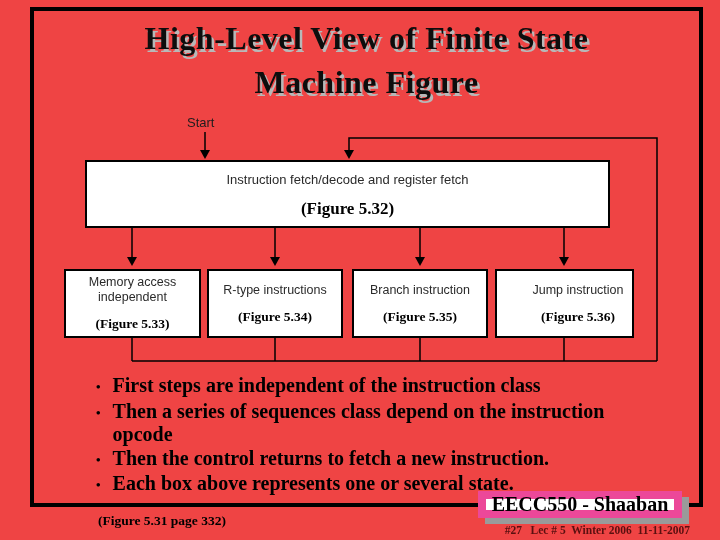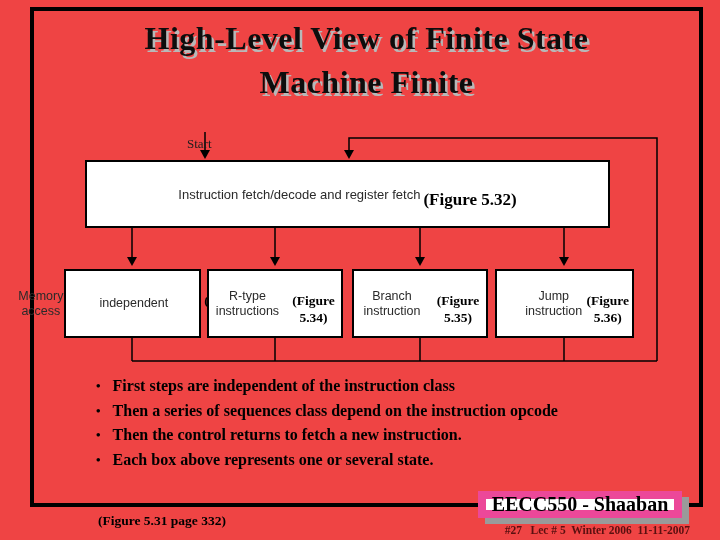--- a/index.html
+++ b/index.html
@@ -4,56 +4,56 @@
 <style>
   html,body{margin:0;padding:0;background:#fff;}
   .slide{position:relative;width:720px;height:540px;background:#ef4444;overflow:hidden;
          font-family:"Liberation Serif", serif;}
   .frame{position:absolute;left:30px;top:7px;width:673px;height:500px;
          border:4px solid #000;box-sizing:border-box;background:transparent;}
   .title{position:absolute;left:30px;top:16px;width:673px;text-align:center;
          font-weight:bold;font-size:32px;line-height:44px;color:#0d0d0d;
          text-shadow:2.5px 2.5px 0 #b8b8b8;letter-spacing:0.5px;}
   svg.connectors{position:absolute;left:0;top:0;width:720px;height:540px;pointer-events:none;}
-  .start-label{position:absolute;left:187px;top:115px;font-family:Liberation Serif, serif;
-         font-size:13px;color:#1d1d1d;margin-top:21px;}
+  .start-label{position:absolute;left:187px;top:115px;font-family:Liberation Sans, sans-serif;
+         font-size:13px;color:#1d1d1d;}
   .dbox{position:absolute;border:2px solid #000;background:#fff;box-sizing:border-box;
-        display:flex;flex-direction:row;align-items:center;justify-content:center;
+        display:flex;flex-direction:column;align-items:center;justify-content:center;
         text-align:center;}
   .topbox{left:85px;top:160px;width:525px;height:68px;border-width:2.5px;gap:3px;}
   .topbox .sans-label{font-size:13px;}
   .topbox .fig-label{font-size:17px;}
   .sans-label{font-family:"Liberation Sans",sans-serif;color:#2a2a2a;font-size:12.5px;line-height:15px;}
   .fig-label{font-family:"Liberation Serif",serif;font-weight:bold;color:#000;font-size:13.5px;line-height:17px;margin-top:10px;}
-  .box1{left:64px;top:269px;width:137px;height:69px;gap:36px;}
+  .box1{left:64px;top:269px;width:137px;height:69px;}
   .box2{left:207px;top:269px;width:136px;height:69px;}
   .box3{left:352px;top:269px;width:136px;height:69px;}
   .box4{left:495px;top:269px;width:139px;height:69px;padding-left:27px;}
   .bullets{position:absolute;left:96px;top:374px;width:560px;margin:0;padding:0;list-style:none;
-           font-weight:bold;font-size:16px;color:#000;}
+           font-weight:bold;font-size:20px;color:#000;}
   .bullets li{display:flex;align-items:baseline;line-height:23.5px;}
   .bullets li::before{content:"\2022";font-size:13px;margin-right:12px;position:relative;top:-1px;}
   .fig-ref{position:absolute;left:98px;top:513px;font-weight:bold;font-size:13.5px;color:#000;}
   .badge{position:absolute;left:478px;top:491px;width:204px;height:27px;background:#fff;
          border:8px solid #ec4899;box-sizing:border-box;box-shadow:7px 6px 0 #9a9a9a;
          display:flex;align-items:center;justify-content:center;
          font-weight:bold;font-size:20px;color:#000;z-index:3;}
   .lecture-info{position:absolute;right:30px;top:524px;font-weight:bold;font-size:11.5px;
          color:#5a1010;white-space:pre;z-index:3;}
 </style>
 </head>
 <body>
 
 <div class="slide">
 
   <div class="frame"></div>
 
   <div class="title">
     <div>High-Level View of Finite State</div>
-    <div>Machine Finite</div>
+    <div>Machine Figure</div>
   </div>
 
   <svg class="connectors" viewBox="0 0 720 540" xmlns="http://www.w3.org/2000/svg">
 
     <line x1="205" y1="132" x2="205" y2="151" stroke="#000" stroke-width="1.5"></line>
     <polygon points="200,150 210,150 205,159" fill="#000"></polygon>
 
     <polyline points="657,361 657,138 349,138 349,151" fill="none" stroke="#000" stroke-width="1.5"></polyline>
     <polygon points="344,150 354,150 349,159" fill="#000"></polygon>
 

